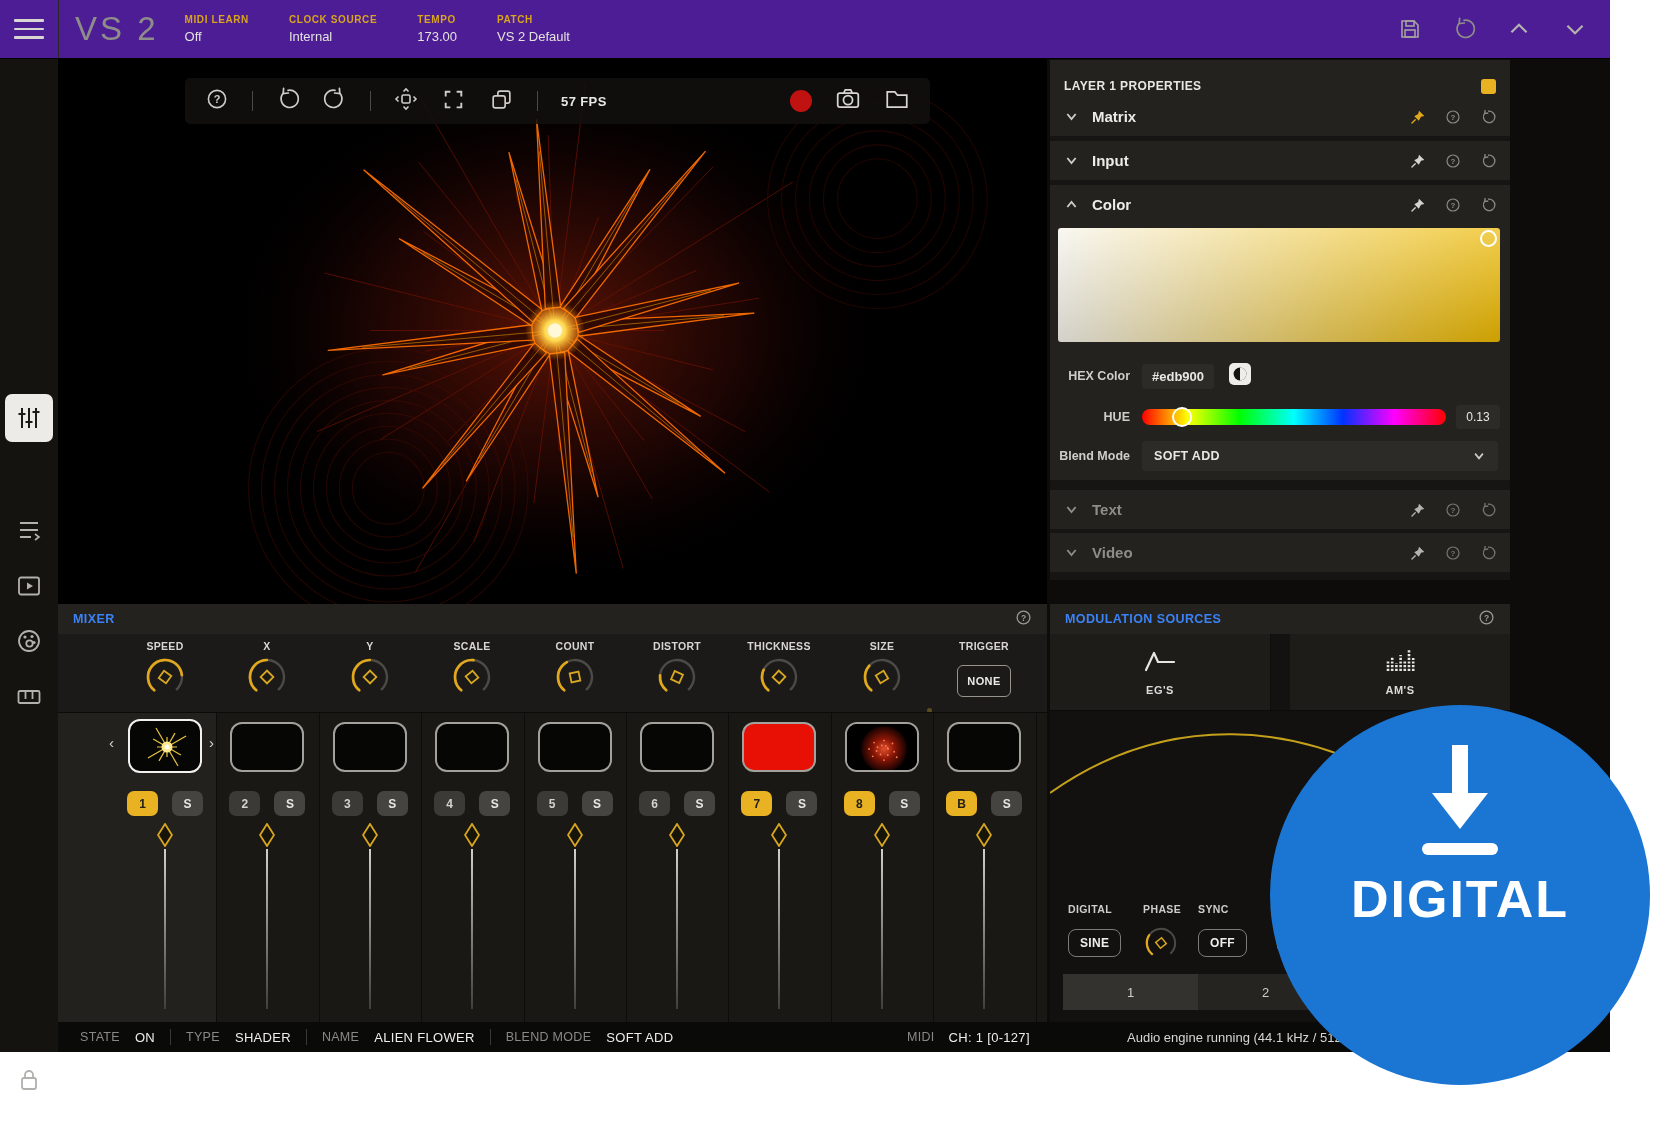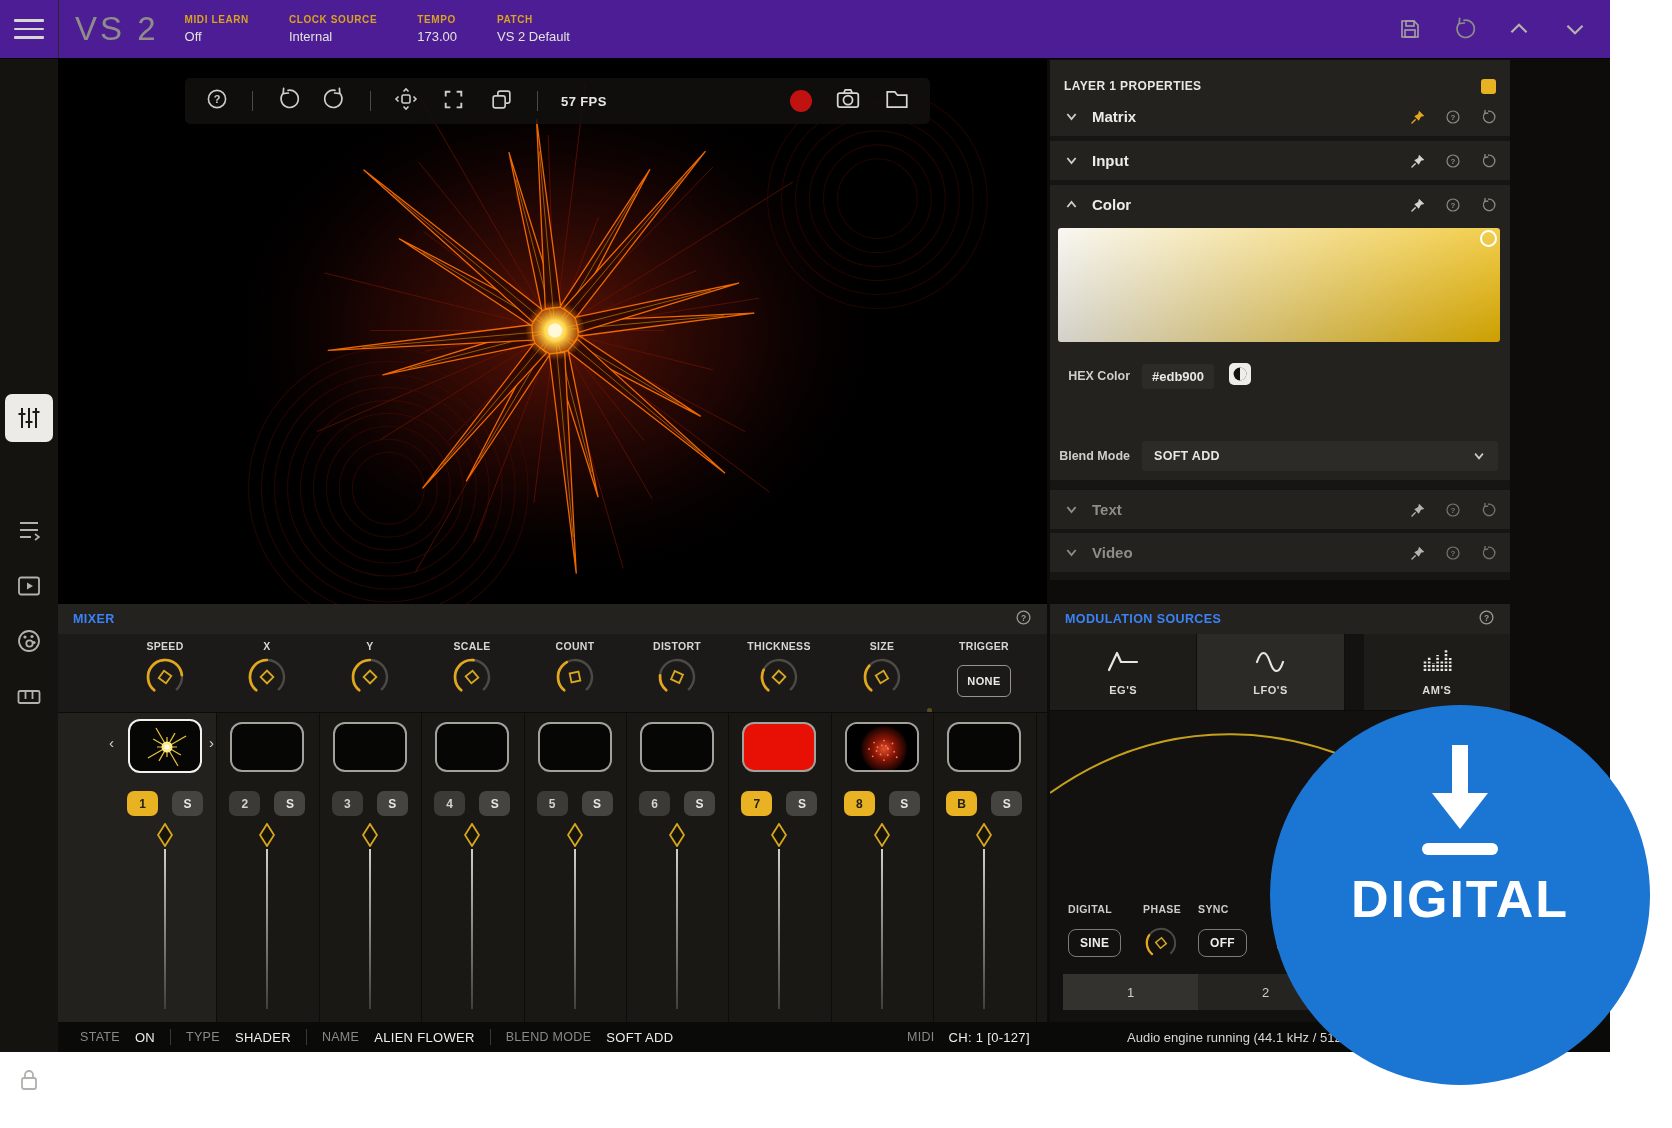--- a/index.html
+++ b/index.html
@@ -422,20 +422,27 @@
       <div class="crow" style="top:134px;height:36px;">
         <span class="clabel">HEX Color</span>
         <span class="hexbox">#edb900</span>
         <span class="contrast">
           <svg width="24" height="24" viewBox="0 0 24 24">
               <rect x="1" y="1" width="22" height="22" rx="5" fill="#efede9"></rect>
               <circle cx="12" cy="12" r="6.4" fill="#15130f"></circle>
               <path d="M12 5.6a6.4 6.4 0 0 1 0 12.8z" fill="#efede9"></path>
             </svg></span>
       </div>
+      <div class="crow" style="top:178px;height:30px;">
+        <span class="clabel">HUE</span>
+        <span class="hue-track">
+            <span class="hue-handle" id="hue-handle" style="left: calc(13% - 10px);"></span>
+          </span>
+        <span class="hue-val">0.13</span>
+      </div>
       <div class="crow" style="top:216px;height:32px;">
         <span class="clabel">Blend Mode</span>
         <span class="blend-dd">
           <span class="bval">SOFT ADD</span>
           <svg width="14" height="14" viewBox="0 0 18 18">
               <polyline points="4,6 9,12 14,6" fill="none" stroke="#cfcdc9" stroke-width="2.2"></polyline>
             </svg>
         </span>
       </div>
     </div>
@@ -663,26 +670,20 @@
             <text x="12" y="16.5" text-anchor="middle" font-size="12" font-weight="bold" fill="#9b9995">?</text>
           </svg></span>
     </div>
     <div class="mod-tabs" id="mod-tabs">
         <div class="mod-tab">
           <span><svg width="34" height="24" viewBox="0 0 34 24">
               <polyline points="3,21 11,4 15,13 31,13" fill="none" stroke="#e8e6e2" stroke-width="2.2" stroke-linejoin="round" stroke-linecap="round"></polyline>
             </svg></span>
           <div class="tlabel">EG'S</div>
         </div>
-        <div class="mod-tab sel">
-          <span><svg width="34" height="24" viewBox="0 0 34 24">
-              <path d="M4 13 C8 1 13 1 17 13 C21 25 26 25 30 13" fill="none" stroke="#e8e6e2" stroke-width="2.2" stroke-linecap="round"></path>
-            </svg></span>
-          <div class="tlabel">LFO'S</div>
-        </div>
         <div class="mod-tab">
           <span><svg width="34" height="24" viewBox="0 0 34 24">
               <line x1="5" y1="22" x2="5" y2="12" stroke="#e8e6e2" stroke-width="2.6" stroke-dasharray="2.2 1.5"></line>
               <line x1="9.2" y1="22" x2="9.2" y2="8" stroke="#e8e6e2" stroke-width="2.6" stroke-dasharray="2.2 1.5"></line>
               <line x1="13.4" y1="22" x2="13.4" y2="14" stroke="#e8e6e2" stroke-width="2.6" stroke-dasharray="2.2 1.5"></line>
               <line x1="17.6" y1="22" x2="17.6" y2="6" stroke="#e8e6e2" stroke-width="2.6" stroke-dasharray="2.2 1.5"></line>
               <line x1="21.8" y1="22" x2="21.8" y2="11" stroke="#e8e6e2" stroke-width="2.6" stroke-dasharray="2.2 1.5"></line>
               <line x1="26" y1="22" x2="26" y2="1" stroke="#e8e6e2" stroke-width="2.6" stroke-dasharray="2.2 1.5"></line>
               <line x1="30.200000000000003" y1="22" x2="30.200000000000003" y2="9" stroke="#e8e6e2" stroke-width="2.6" stroke-dasharray="2.2 1.5"></line>
             </svg></span>

